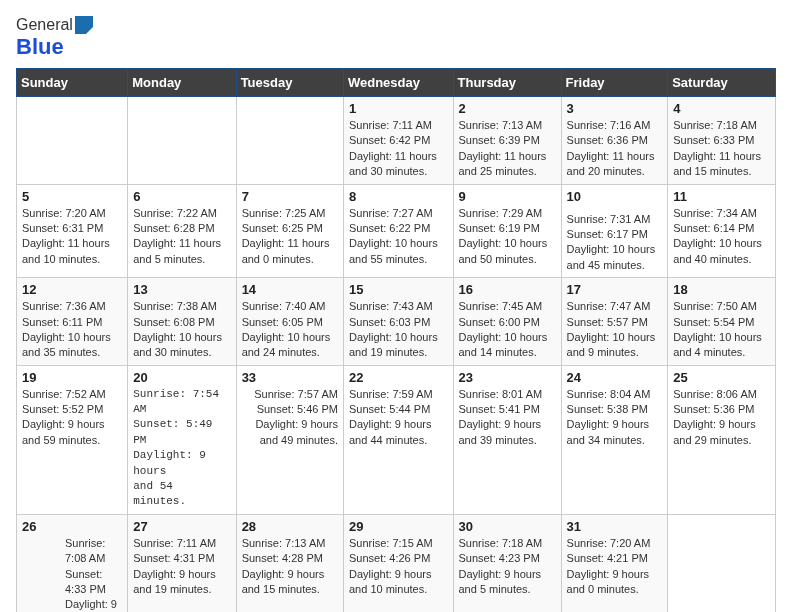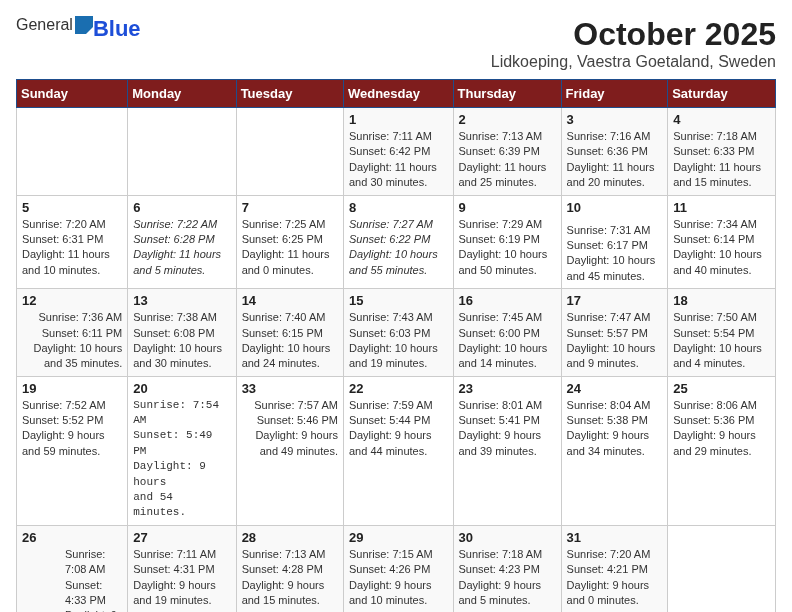--- a/index.html
+++ b/index.html
@@ -11,31 +11,31 @@
       padding: 16px;
     }
     .header {
       display: flex;
       align-items: flex-start;
       justify-content: space-between;
       margin-bottom: 8px;
     }
     .logo {
       display: flex;
-      flex-direction: row;
+      flex-direction: column;
       align-items: flex-start;
     }
     .logo-general { color: #333; }
     .logo-blue { color: #1d4ed8; }
     .title-block { text-align: right; }
     .title-block h1 { font-size: 32px; font-weight: bold; color: #222; }
     .title-block h2 { font-size: 16px; color: #444; font-weight: normal; }
     .calendar { width: 100%; border-collapse: collapse; }
     .calendar thead tr th {
-      background: #7f1d1d;
+      background: #404040;
       color: #fff;
       font-size: 13px;
       font-weight: bold;
       padding: 6px 4px;
       text-align: left;
       border: 1px solid #1e4d8c;
     }
     .calendar tbody tr td {
       border: 1px solid #ccc;
       vertical-align: top;
@@ -68,24 +68,20 @@
 <div class="header">
   <div class="logo">
     <div style="display:flex;align-items:center;">
       <span class="logo-general">General</span>
       <svg width="18" height="18" viewBox="0 0 18 18" style="margin-left:2px;">
         <polygon points="0,0 18,0 18,11 11,18 0,18" fill="#1a6eb0"></polygon>
       </svg>
     </div>
     <span class="logo-blue" style="font-size:22px;font-weight:bold;">Blue</span>
   </div>
-  <div class="title-block">
-    <h1>October 2025</h1>
-    <h2>Lidkoeping, Vaestra Goetaland, Sweden</h2>
-  </div>
 </div>
 
 <table class="calendar">
   <thead>
     <tr>
     <th>Sunday</th>
         <th>Monday</th>
         <th>Tuesday</th>
         <th>Wednesday</th>
         <th>Thursday</th>
@@ -130,35 +126,35 @@
       <tr>
         <td>
           <span class="cell-date">5</span>
           <div class="cell-info" style="white-space: pre-line;">Sunrise: 7:20 AM
 Sunset: 6:31 PM
 Daylight: 11 hours
 and 10 minutes.</div>
         </td>
         <td>
           <span class="cell-date">6</span>
-          <div class="cell-info" style="white-space: pre-line; font-style: italic;">Sunrise: 7:22 AM
+          <div class="cell-info" style="white-space: pre-line;">Sunrise: 7:22 AM
 Sunset: 6:28 PM
 Daylight: 11 hours
 and 5 minutes.</div>
         </td>
         <td>
           <span class="cell-date">7</span>
           <div class="cell-info" style="white-space: pre-line;">Sunrise: 7:25 AM
 Sunset: 6:25 PM
 Daylight: 11 hours
 and 0 minutes.</div>
         </td>
         <td>
           <span class="cell-date">8</span>
-          <div class="cell-info" style="white-space: pre-line; font-style: italic;">Sunrise: 7:27 AM
+          <div class="cell-info" style="white-space: pre-line;">Sunrise: 7:27 AM
 Sunset: 6:22 PM
 Daylight: 10 hours
 and 55 minutes.</div>
         </td>
         <td>
           <span class="cell-date">9</span>
           <div class="cell-info" style="white-space: pre-line;">Sunrise: 7:29 AM
 Sunset: 6:19 PM
 Daylight: 10 hours
 and 50 minutes.</div>
@@ -174,36 +170,36 @@
           <span class="cell-date">11</span>
           <div class="cell-info" style="white-space: pre-line;">Sunrise: 7:34 AM
 Sunset: 6:14 PM
 Daylight: 10 hours
 and 40 minutes.</div>
         </td>
       </tr>
       <tr>
         <td>
           <span class="cell-date">12</span>
-          <div class="cell-info" style="white-space: pre-line; text-align: right;">Sunrise: 7:36 AM
+          <div class="cell-info" style="white-space: pre-line;">Sunrise: 7:36 AM
 Sunset: 6:11 PM
 Daylight: 10 hours
 and 35 minutes.</div>
         </td>
         <td>
           <span class="cell-date">13</span>
           <div class="cell-info" style="white-space: pre-line;">Sunrise: 7:38 AM
 Sunset: 6:08 PM
 Daylight: 10 hours
 and 30 minutes.</div>
         </td>
         <td>
           <span class="cell-date">14</span>
           <div class="cell-info" style="white-space: pre-line;">Sunrise: 7:40 AM
-Sunset: 6:15 PM
+Sunset: 6:05 PM
 Daylight: 10 hours
 and 24 minutes.</div>
         </td>
         <td>
           <span class="cell-date">15</span>
           <div class="cell-info" style="white-space: pre-line;">Sunrise: 7:43 AM
 Sunset: 6:03 PM
 Daylight: 10 hours
 and 19 minutes.</div>
         </td>

